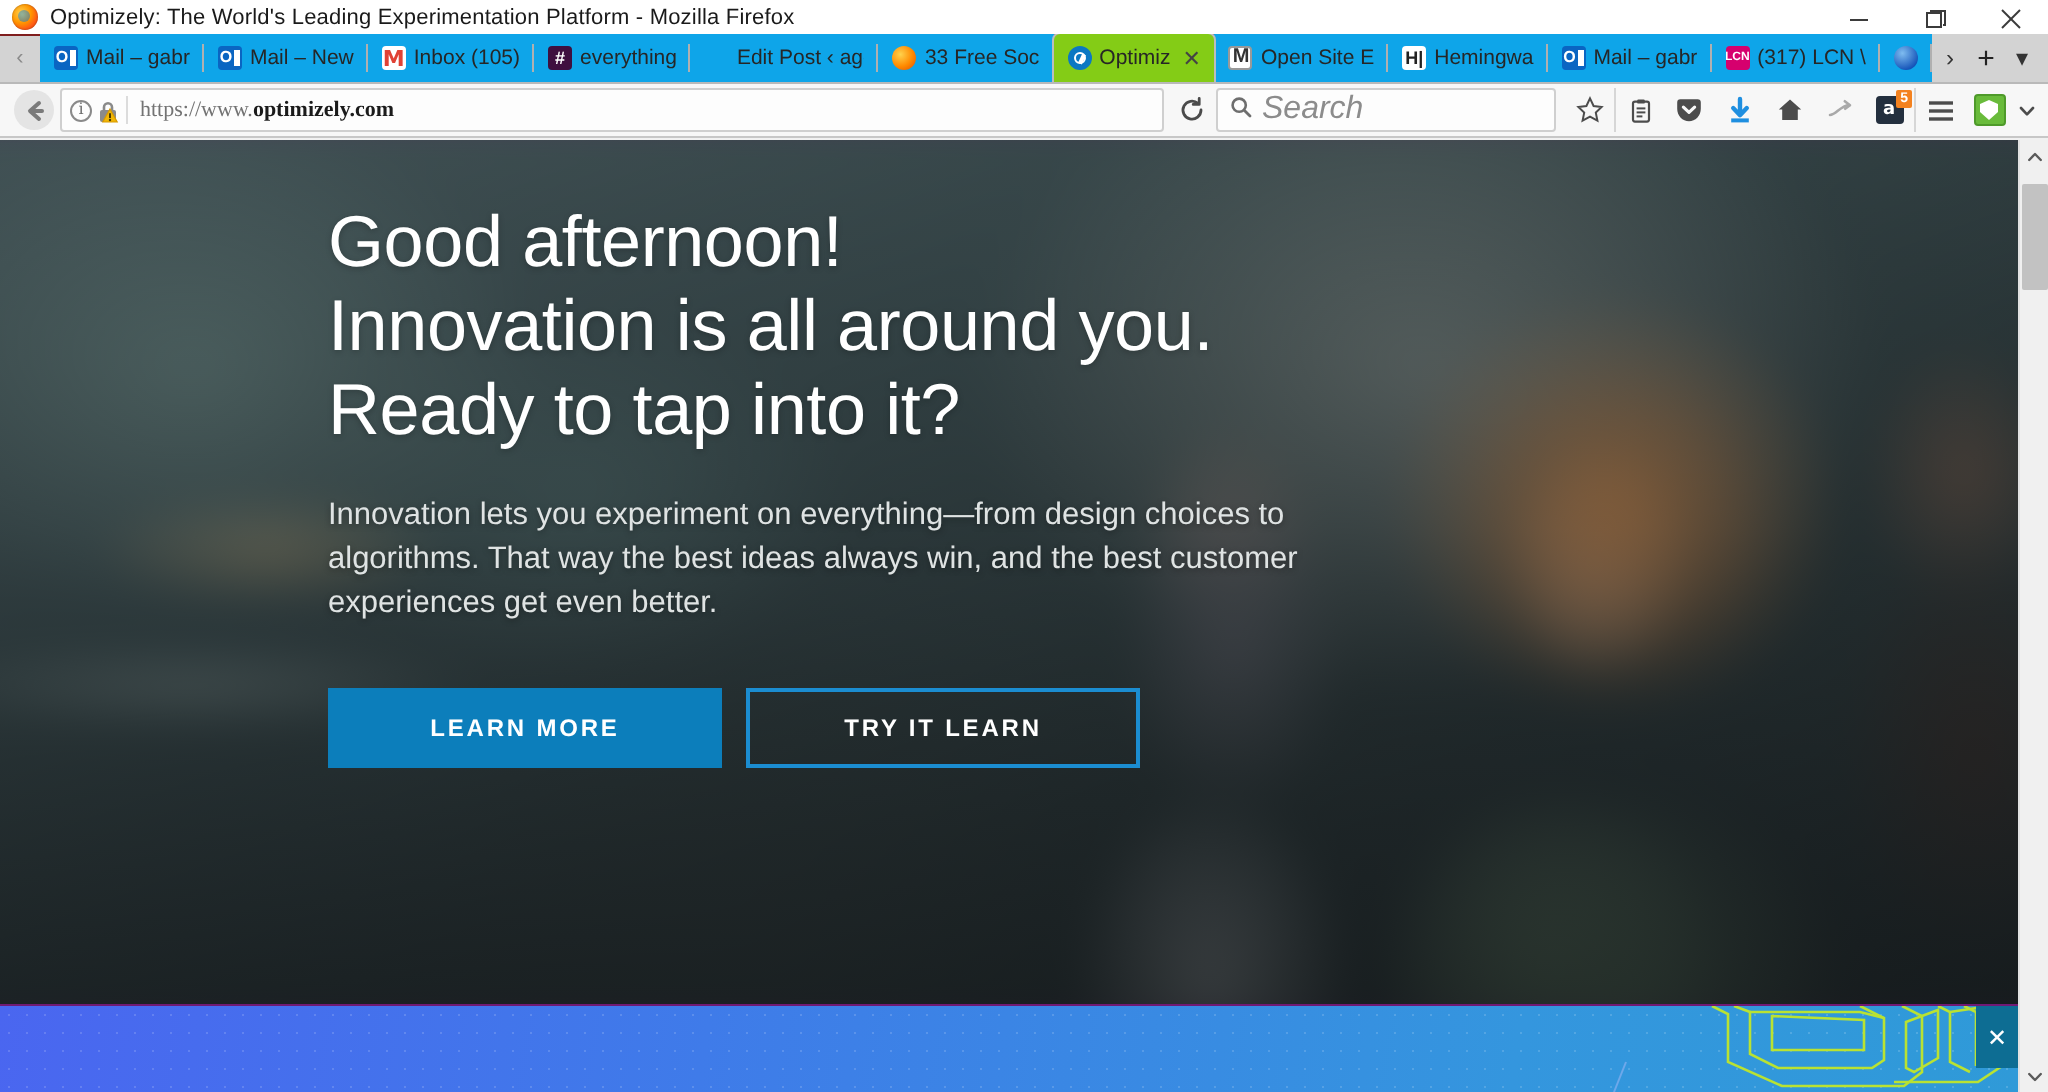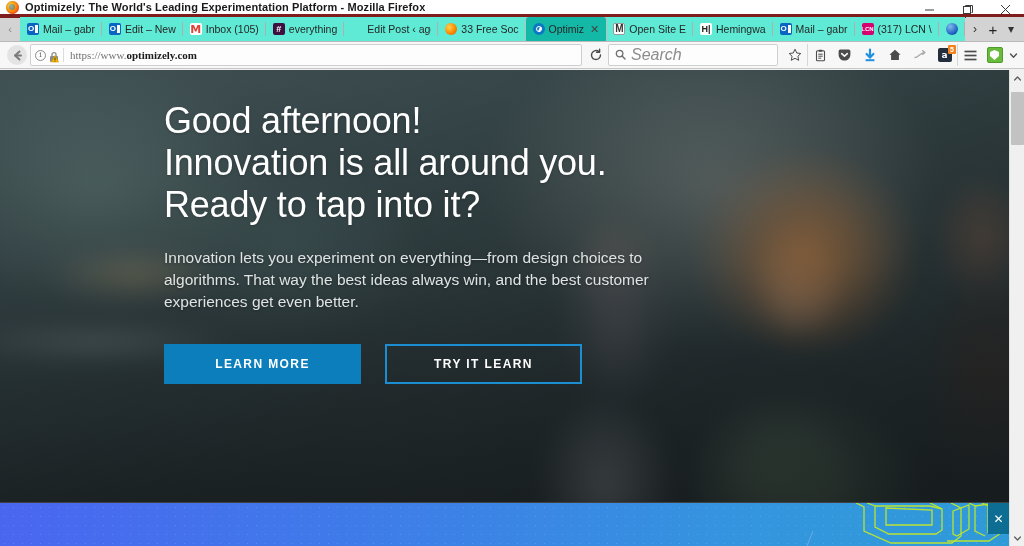--- a/index.html
+++ b/index.html
@@ -9,22 +9,21 @@
     font-family:"Liberation Sans", sans-serif;
     background:#f1f1f1;
   }
   #app{ position:relative; width:1024px; height:546px; overflow:hidden; }
 
   
   .titlebar{
     height:18px; background:#ffffff;
     display:flex; align-items:center;
     position:relative;
-    border-bottom:4px solid #7f1d1d;
-    font-weight:bold;
+    border-bottom:1px solid #7f1d1d;
   }
   .ff-logo{
     width:13px;height:13px;margin-left:6px;margin-right:6px;
     border-radius:50%;
     background:
       radial-gradient(circle at 35% 35%, #ffd24d 0%, #ff9500 42%, #ff5b14 68%, #d63b00 100%);
     position:relative; flex:none;
     box-shadow:inset 0 0 1px rgba(0,0,0,.4);
   }
   .ff-logo::after{
@@ -55,28 +54,28 @@
   }
   .tab-scroll-left{
     width:20px; height:24px; display:flex;align-items:center;justify-content:center;
     color:#8a8a8a; font-size:11px; flex:none;
   }
   .tabs{ display:flex; align-items:flex-end; height:24px; flex:1; overflow:hidden; }
   .tab{
     height:24px; display:flex; align-items:center; gap:4px;
     padding:0 7px 0 7px; min-width:0; flex:none;
     font-size:10.5px; color:#262626; position:relative;
-    background:#5eead4;
+    background:#0ea5e9;
   }
   .tab:not(.active)::after{
     content:""; position:absolute; right:0; top:5px; bottom:5px; width:1px;
     background:#b0b0b0;
   }
   .tab.active{
-    background:#14b8a6;
+    background:#84cc16;
     border-top-left-radius:3px; border-top-right-radius:3px;
     box-shadow:0 0 0 1px #bdbdbd;
     z-index:3;
   }
   .tab.active::after{ display:none; }
   .tab .tlabel{
     white-space:nowrap; overflow:hidden; text-overflow:clip;
     max-width:64px; display:block;
   }
   .tab .tclose{
@@ -197,21 +196,21 @@
     border:1px solid #4e9a2a;
   }
   .shield i{
     display:block; width:9px;height:10px;background:#fff;
     clip-path: polygon(50% 0%, 100% 20%, 100% 60%, 50% 100%, 0% 60%, 0% 20%);
   }
 
   
   .page{
     position:absolute; left:0; top:70px; right:0; bottom:0; overflow:hidden;
-    background:#404040;
+    background:#701a75;
   }
   .hero{
     position:absolute; left:0; top:0; width:1009px; height:432px; overflow:hidden;
   }
   
   .photo{
     position:absolute; inset:0;
     background:
       
       radial-gradient(ellipse 90px 150px at 960px 300px, rgba(60,45,40,.85), rgba(60,45,40,0) 70%),
@@ -250,21 +249,21 @@
   .hl{
     font-size:36px; line-height:42px; color:#ffffff; font-weight:300;
     letter-spacing:-.2px; white-space:nowrap;
     text-shadow:0 1px 3px rgba(0,0,0,.22);
   }
   .sub{
     margin-top:21px; font-size:15.5px; line-height:22px; color:#dfe3e3;
     font-weight:400; max-width:530px;
     text-shadow:0 1px 3px rgba(0,0,0,.35);
   }
-  .cta-row{ margin-top:31px; display:flex; gap:24px; }
+  .cta-row{ margin-top:31px; display:flex; gap:12px; }
   .btn{
     height:40px; display:flex; align-items:center; justify-content:center;
     font-size:12px; font-weight:bold; letter-spacing:1.4px; color:#ffffff;
   }
   .btn-primary{ width:197px; background:#0c7ebb; }
   .btn-ghost{
     width:197px; background:transparent; border:2px solid #1b8dd1;
   }
 
   
@@ -332,21 +331,21 @@
 
   <div class="tabstrip">
     <div class="tab-scroll-left">‹</div>
     <div class="tabs" id="tabs-container">
         <div class="tab">
           <span class="fav fav-outlook"></span>
           <span class="tlabel">Mail – gabr</span>
         </div>
         <div class="tab">
           <span class="fav fav-outlook"></span>
-          <span class="tlabel">Edit – New</span>
+          <span class="tlabel">Mail – New</span>
         </div>
         <div class="tab">
           <span class="fav fav-gmail"></span>
           <span class="tlabel">Inbox (105)</span>
         </div>
         <div class="tab">
           <span class="fav fav-slack"></span>
           <span class="tlabel">everything</span>
         </div>
         <div class="tab">

